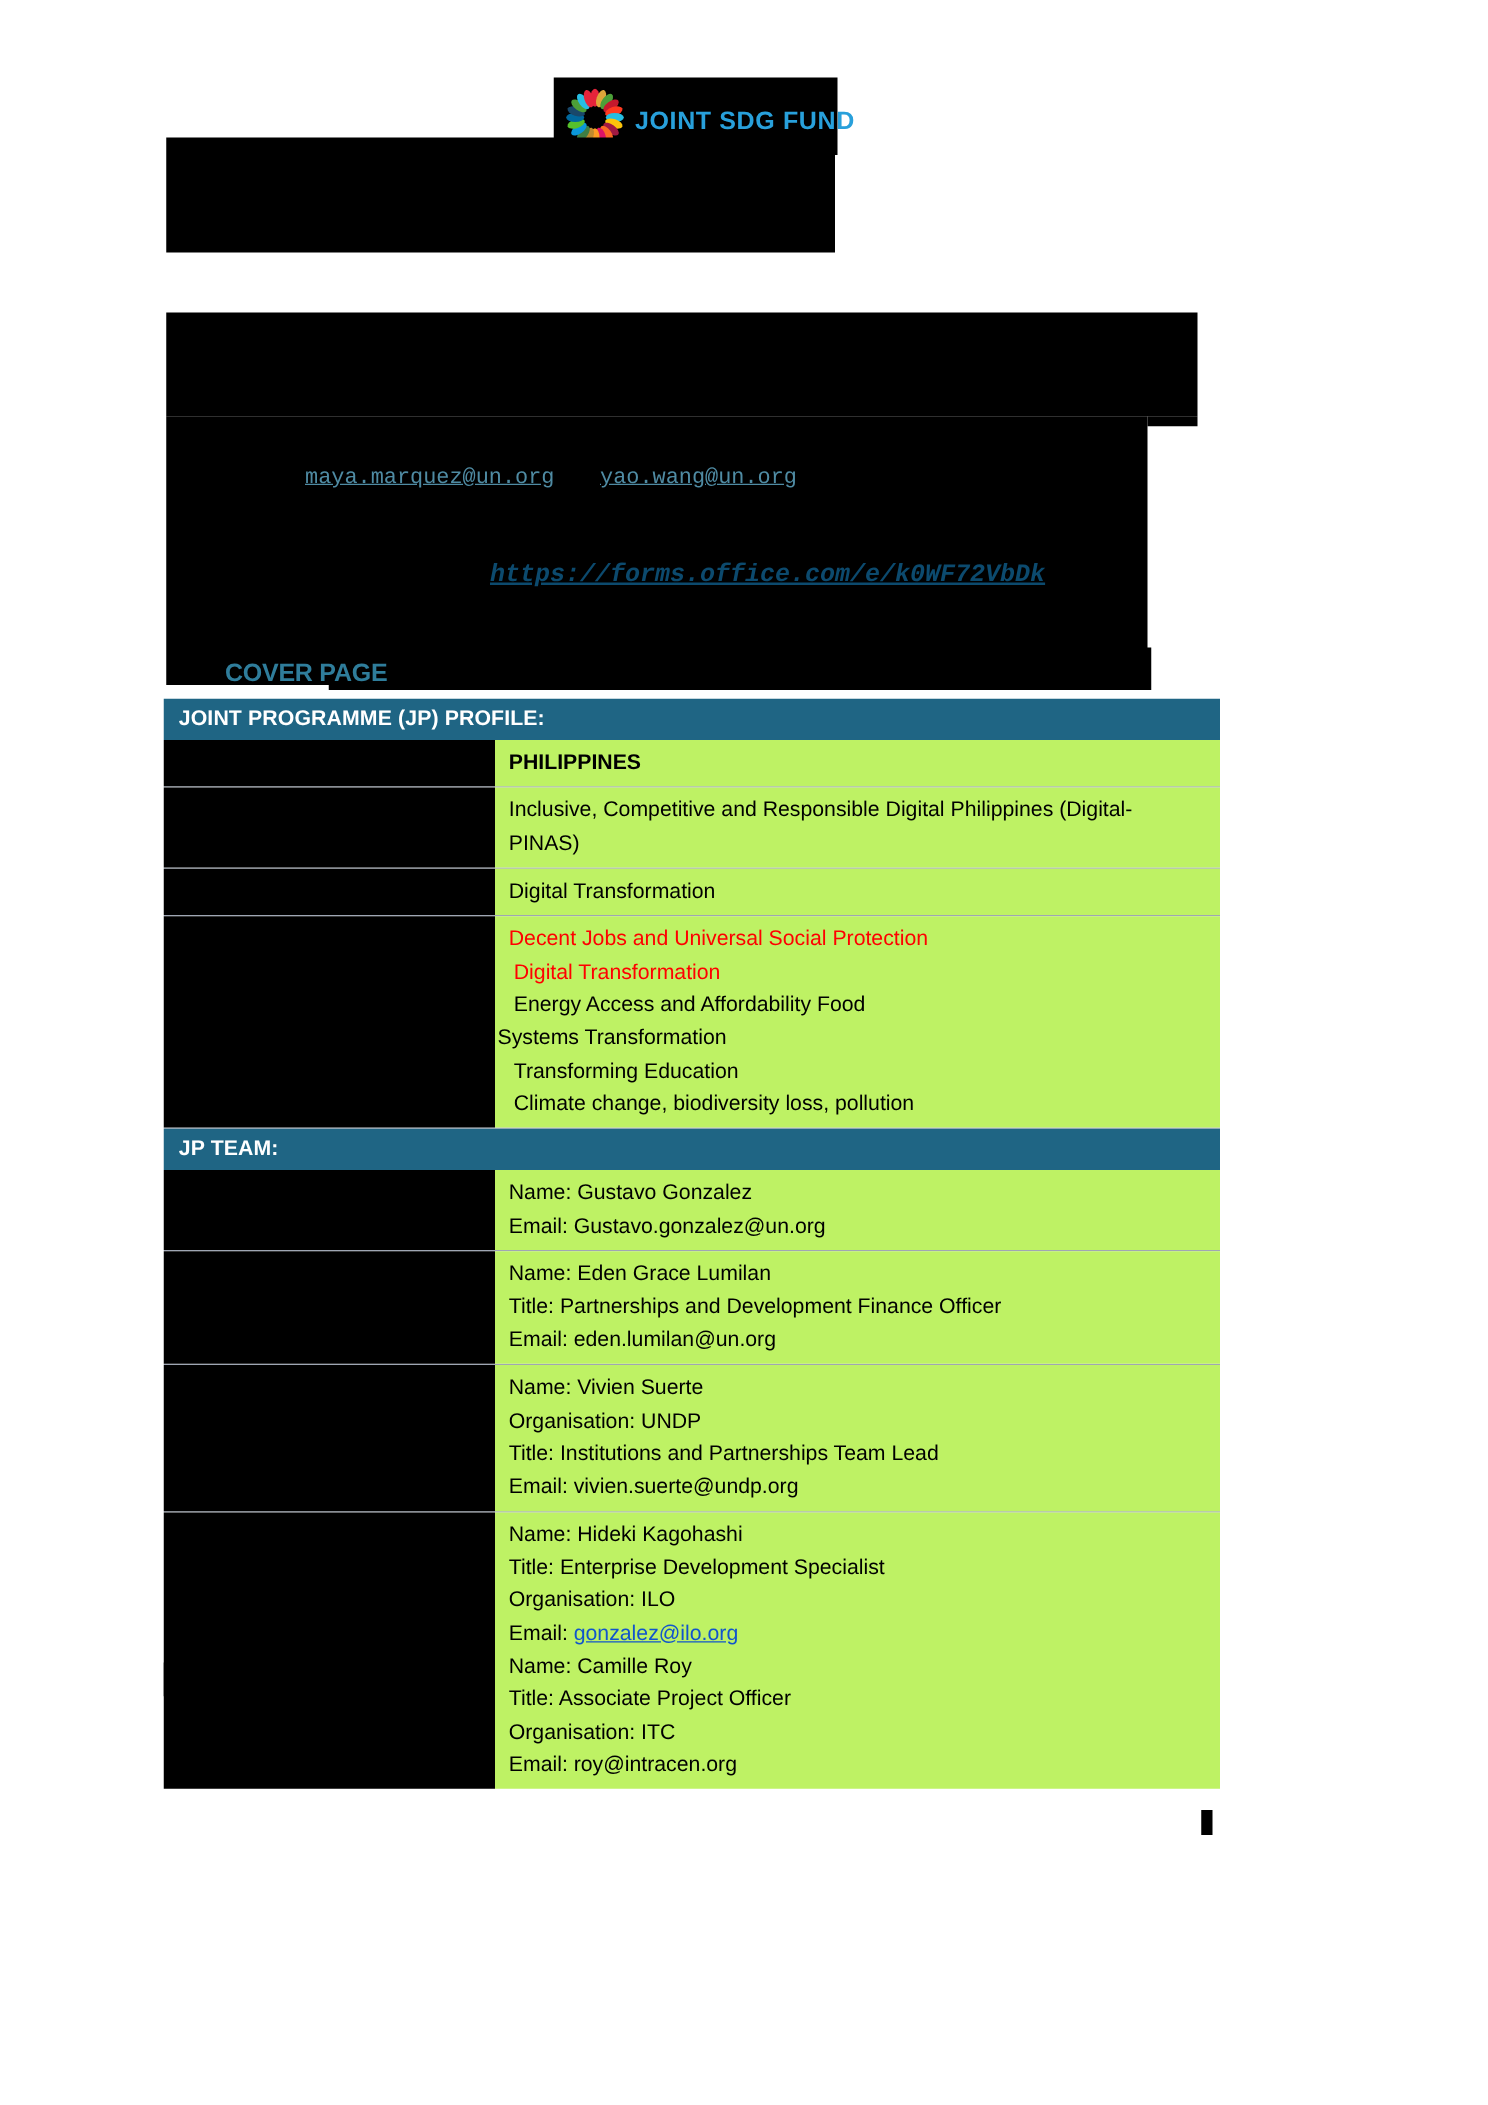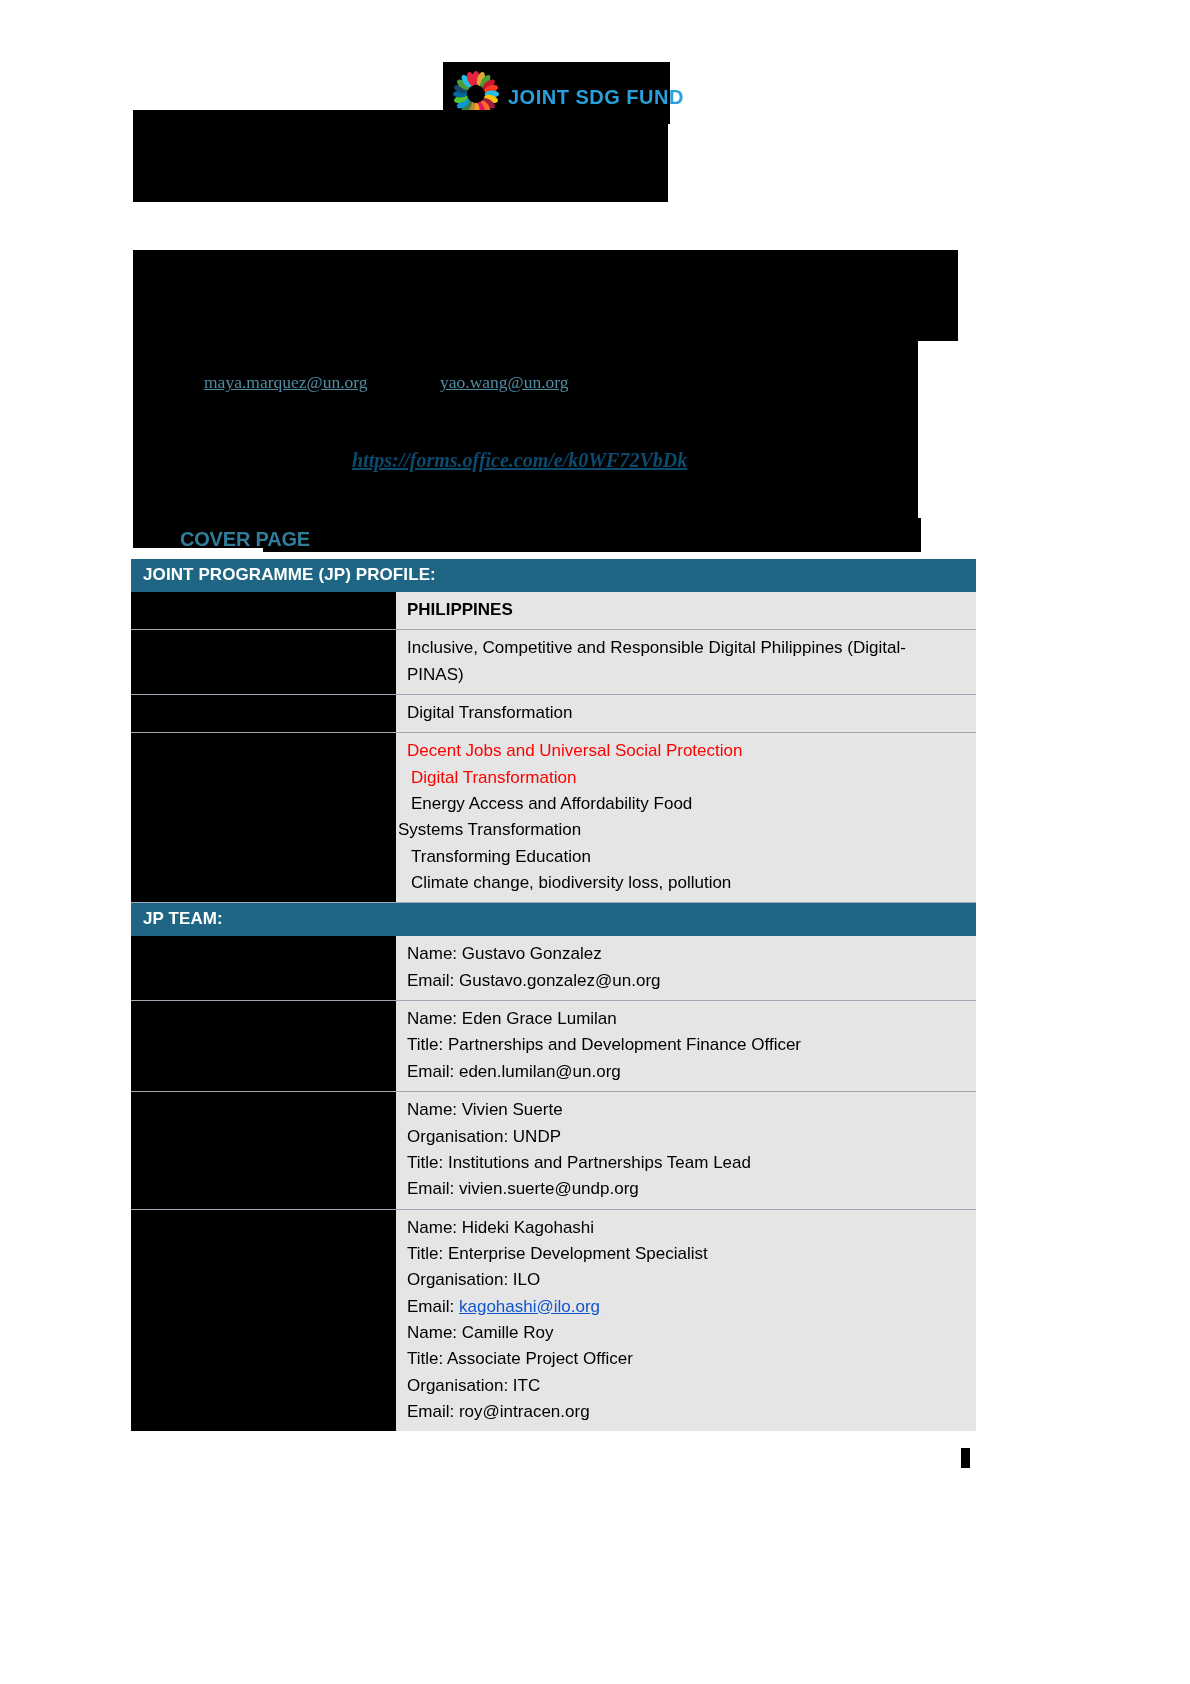--- a/index.html
+++ b/index.html
@@ -53,21 +53,22 @@
   
   #redact-top-left   { left: 133px; top: 110px;  width: 535px; height: 92px; }
   #redact-block-a    { left: 133px; top: 250px;  width: 825px; height: 83px; }
   #redact-block-b    { left: 133px; top: 333px;  width: 785px; height: 215px; }
 
   
   .linkrow {
     position: absolute;
     white-space: nowrap;
     color: #4f8ba3;
-    font-family: Liberation Serif, serif;
+    font-family: Liberation Mono, monospace;
+    margin-left: 40px;
   }
   #link-email-1 {
     left: 204px; top: 372px;
     font-size: 17.5px;
     text-decoration: underline;
   }
   #link-email-2 {
     left: 440px; top: 372px;
     font-size: 17.5px;
     text-decoration: underline;
@@ -123,21 +124,21 @@
   }
   .cell-label {
     width: 265px;
     background: #000000;
     flex: 0 0 265px;
     box-sizing: border-box;
     min-height: 30px;
   }
   .cell-value {
     flex: 1 1 auto;
-    background: #e5e5e5;
+    background: #bef264;
     box-sizing: border-box;
     padding: 5px 8px 6px 11px;
     font-size: 17px;
     line-height: 1.55;
     color: #000000;
   }
   .cell-value.bold { font-weight: bold; font-size: 17px; }
   .red { color: #ff0000; }
   .indent-1 { padding-left: 4px; }
   .indent-0 { margin-left: -9px; }
@@ -304,21 +305,21 @@
       <div>Email: vivien.suerte@undp.org</div>
     </div>
   </div>
 
   <div class="row" style="border-bottom:none">
     <div class="cell-label" style="min-height:82px"></div>
     <div class="cell-value">
       <div>Name: Hideki Kagohashi</div>
       <div>Title: Enterprise Development Specialist</div>
       <div>Organisation: ILO</div>
-      <div>Email: <a class="link-inline" href="#">kagohashi@ilo.org</a></div>
+      <div>Email: <a class="link-inline" href="#">gonzalez@ilo.org</a></div>
       <div>Name: Camille Roy</div>
       <div>Title: Associate Project Officer</div>
       <div>Organisation: ITC</div>
       <div>Email: roy@intracen.org</div>
     </div>
   </div>
 
 </div>
 
 <div class="redact" id="redact-last-label"></div>

